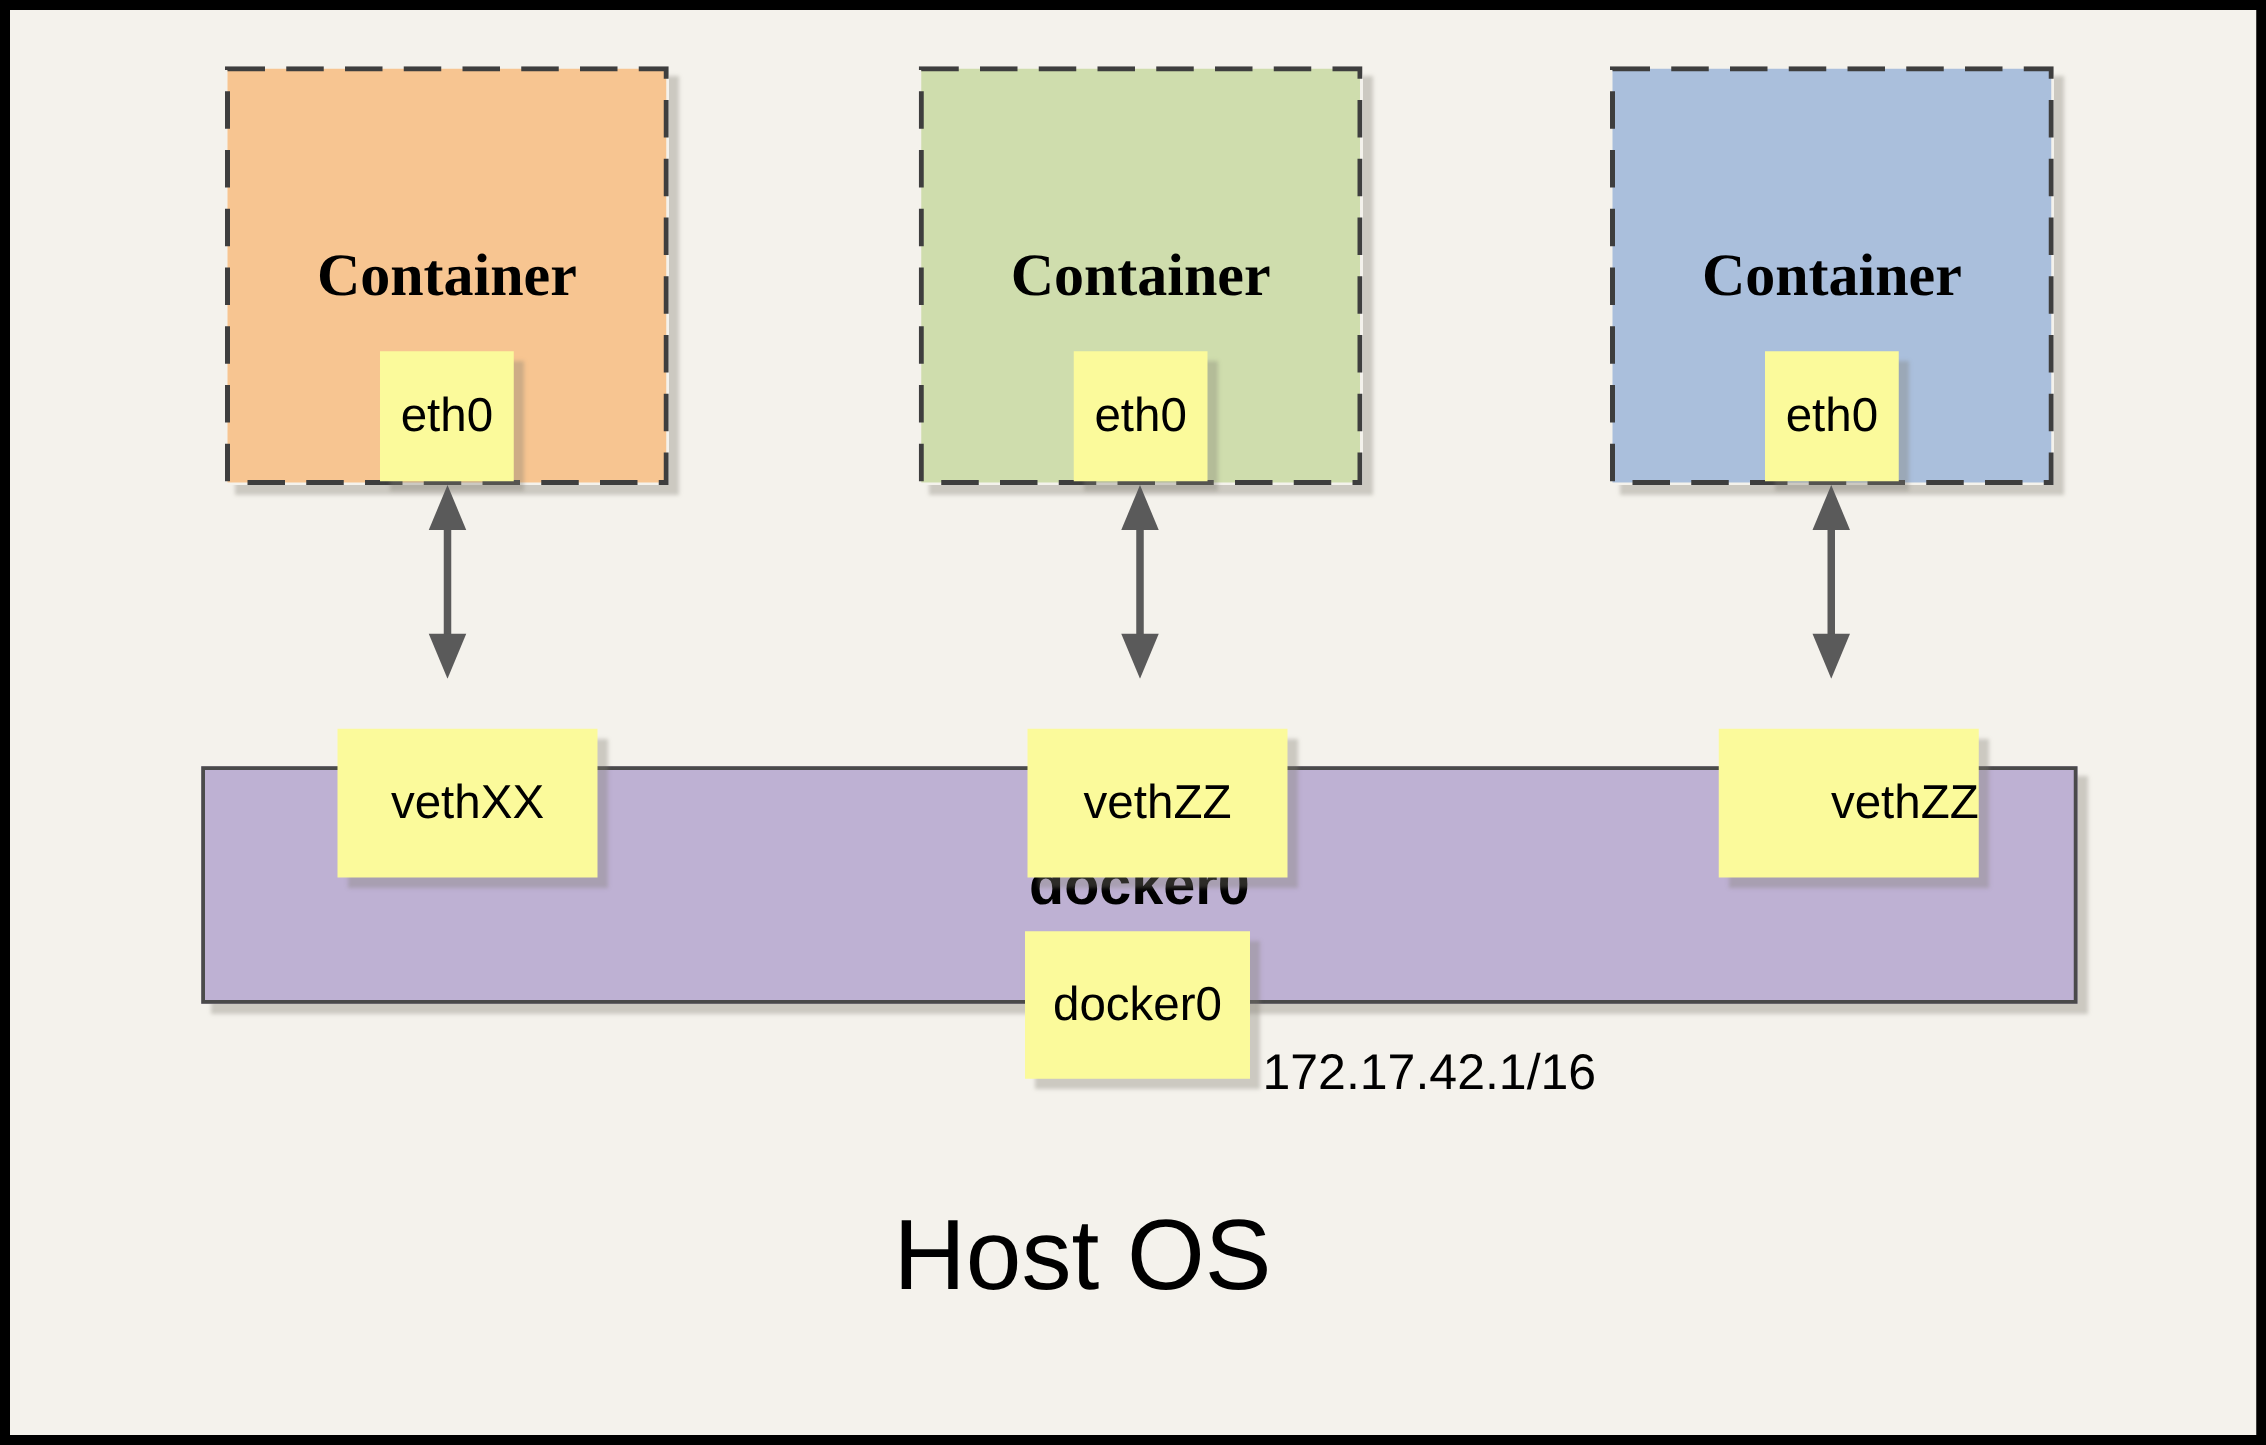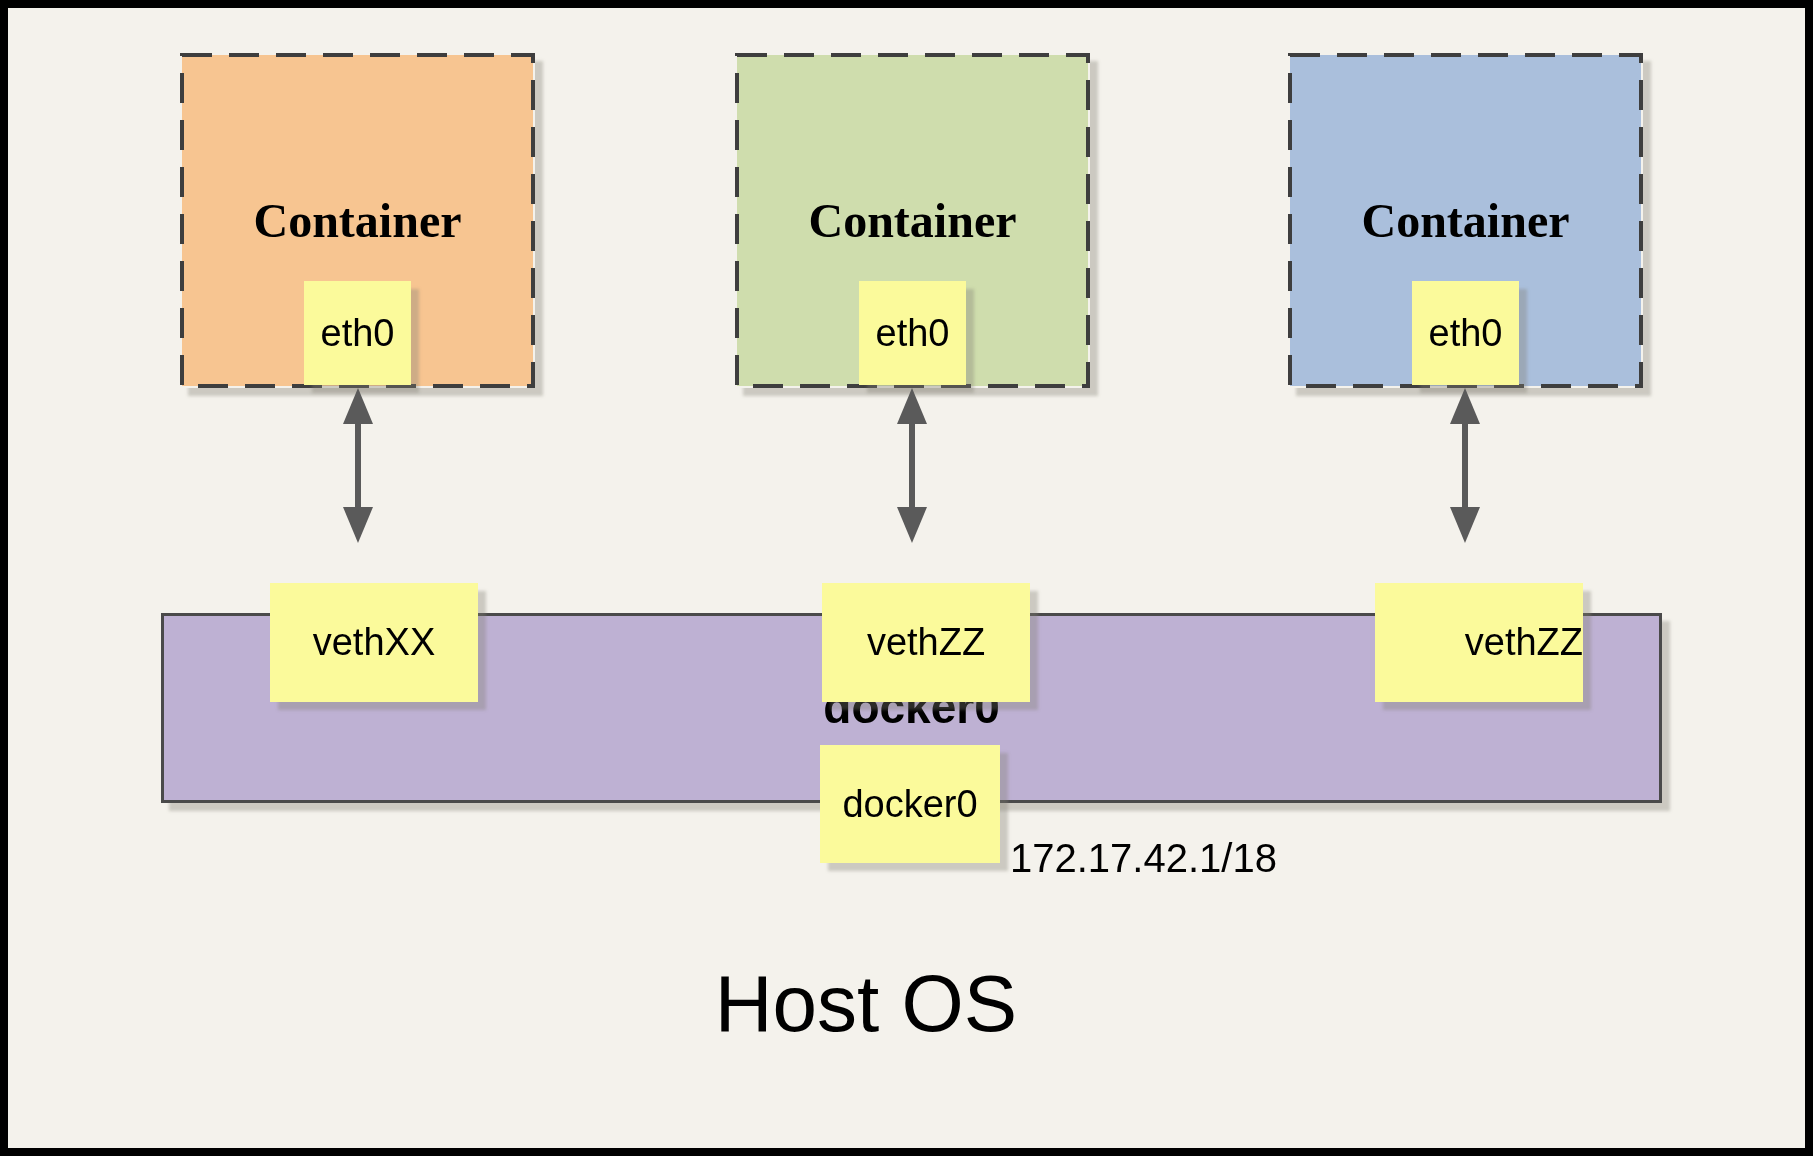--- a/index.html
+++ b/index.html
@@ -132,17 +132,17 @@
     <span>vethZZ</span>
   </div>
   <div class="note veth-note v3">
     <span>vethZZ</span>
   </div>
 
   <div class="note docker0-note">
     <span>docker0</span>
   </div>
 
-  <div class="ip-label">172.17.42.1/18</div>
+  <div class="ip-label">172.17.42.1/16</div>
 
   <div class="host-label">Host OS</div>
 
 </div>
 
 </body></html>

